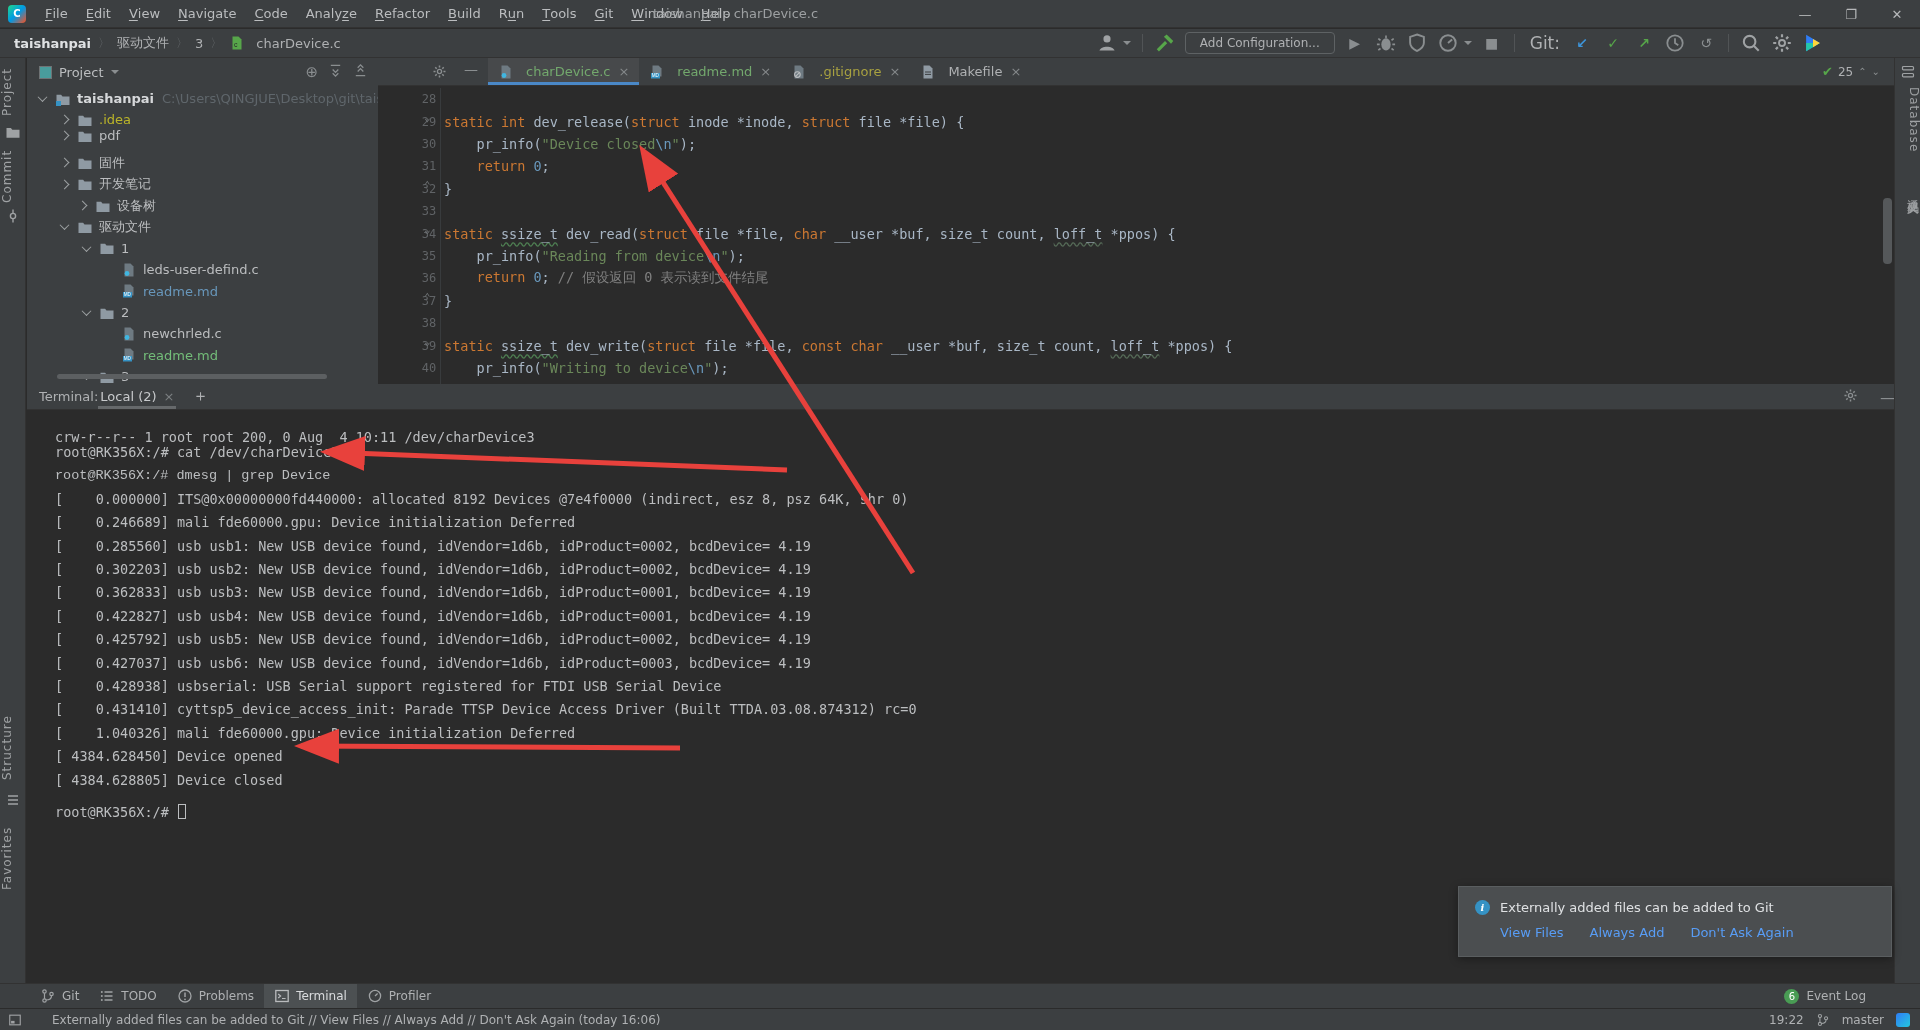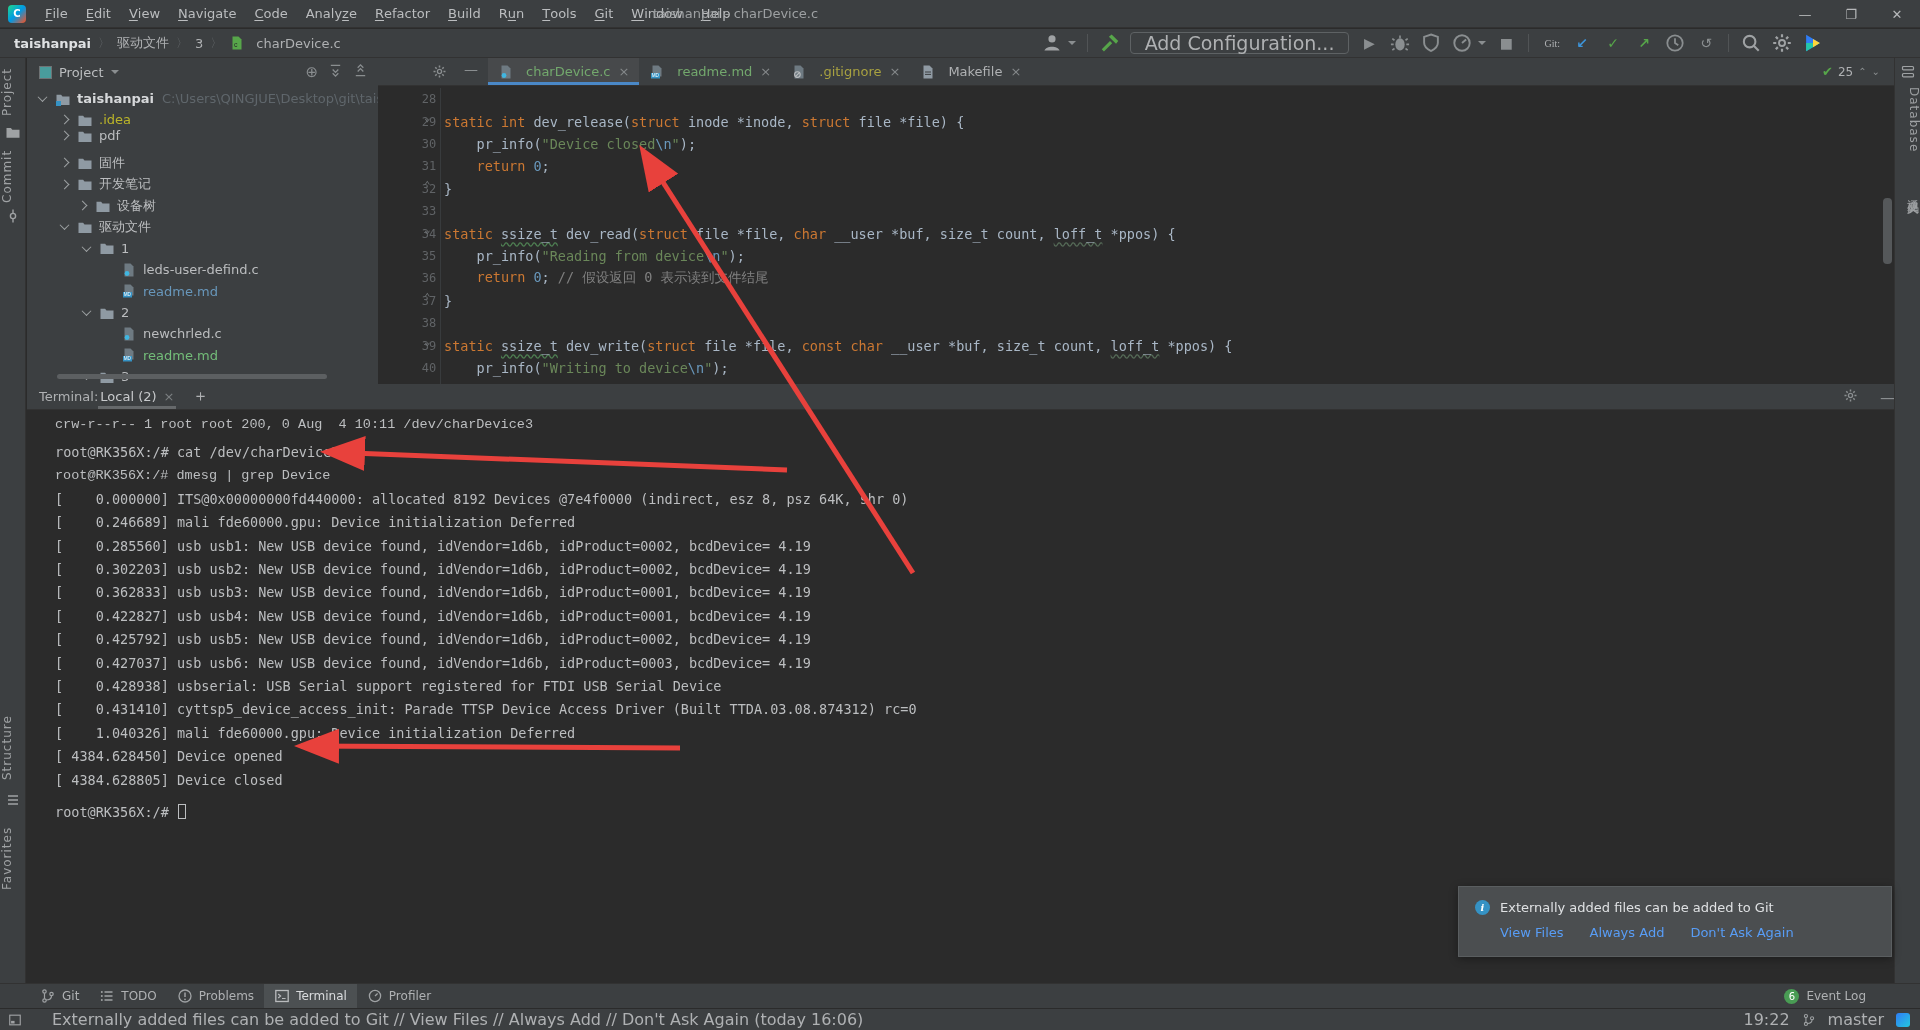--- a/index.html
+++ b/index.html
@@ -24,23 +24,23 @@
   .toolbar { position:absolute; left:0; top:29px; width:1920px; height:29px; background:#3c3f41;
     border-bottom:1px solid #323232; display:flex; align-items:center; }
   .crumbs { display:flex; align-items:center; margin-left:14px; font-size:13px; color:#afb1b3; }
   .crumb.first { font-weight:bold; color:#dfe1e3; }
   .crumb-sep { color:#63676a; margin:0 7px; font-size:12px; }
   .crumb-file { display:flex; align-items:center; gap:5px; }
   .tb-right { position:absolute; right:96px; display:flex; align-items:center; gap:9px; height:100%; }
   .tb-ico { width:22px; height:22px; display:flex; align-items:center; justify-content:center; color:#8a8e90; font-size:14px; }
   .tb-sep { width:1px; height:18px; background:#515456; margin:0 2px; }
   .caret-dn { width:0; height:0; border-left:4px solid transparent; border-right:4px solid transparent; border-top:4px solid #8a8e90; margin-left:-4px; }
-  .addcfg { border:1px solid #5e6264; border-radius:4px; color:#afb1b3; font-size:19px;
+  .addcfg { border:1px solid #5e6264; border-radius:4px; color:#afb1b3; font-size:12px;
     padding:4px 14px; height:22px; display:flex; align-items:center; background:transparent; }
-  .gitlabel { color:#afb1b3; font-size:10px; margin:0 2px 0 4px;font-family:Liberation Serif, serif; }
+  .gitlabel { color:#afb1b3; font-size:17px; margin:0 2px 0 4px; }
   .glyph-blue { color:#3d94d9; font-weight:bold; }
   .glyph-green { color:#57a64a; font-weight:bold; }
 
   
   .stripe { position:absolute; top:58px; bottom:22px; width:26px; background:#3c3f41; z-index:3; }
   .stripe.left { left:0; border-right:1px solid #323232; }
   .stripe.right { right:0; border-left:1px solid #323232; }
   .vlabel { position:absolute; left:0; width:26px; color:#9fa2a4; font-size:12px; letter-spacing:1px;
     writing-mode:vertical-rl; display:flex; justify-content:center; }
   .vlabel.up { transform:rotate(180deg); }
@@ -111,21 +111,21 @@
 
   
   .toolwin-bar { position:absolute; left:0; right:0; bottom:22px; height:25px; background:#3c3f41;
     border-top:1px solid #323232; display:flex; align-items:center; font-size:12px; color:#afb1b3; z-index:4; }
   .tw-item { display:flex; align-items:center; gap:6px; padding:0 10px; height:100%; }
   .tw-item.active { background:#4c5052; color:#dadcde; }
   .tw-right { position:absolute; right:54px; display:flex; align-items:center; gap:7px; }
   .badge { width:15px; height:15px; border-radius:50%; background:#499c54; color:#fff; font-size:10px;
     display:flex; align-items:center; justify-content:center; }
   .statusbar { position:absolute; left:0; right:0; bottom:0; height:22px; background:#3c3f41;
-    border-top:1px solid #2b2b2b; display:flex; align-items:center; font-size:16px; color:#afb1b3; z-index:4; }
+    border-top:1px solid #2b2b2b; display:flex; align-items:center; font-size:12px; color:#afb1b3; z-index:4; }
   .sb-msg { margin-left:30px; }
   .sb-right { position:absolute; right:10px; display:flex; align-items:center; gap:12px; }
   .sb-ico { width:14px; height:14px; color:#9fa2a4; }
   .ai-mini { width:14px; height:14px; border-radius:3px; background:linear-gradient(135deg,#2f7df6,#24c6dc); }
 
   
   .arrows { position:absolute; inset:0; z-index:9; pointer-events:none; }
 
   svg.mini { width:100%; height:100%; display:block; }
 </style>
@@ -569,21 +569,21 @@
   <section class="terminal">
     <div class="term-head">
       <span class="term-label">Terminal:</span>
       <span class="term-tab">
         <span>Local (2)</span>
         <span class="x">×</span>
       </span>
       <span class="term-plus">＋</span>
     </div>
     <div class="term-body">
-        <div class="tline" style="top: 2px; font-family: Liberation Mono, monospace;">crw-r--r-- 1 root root 200, 0 Aug  4 10:11 /dev/charDevice3</div>
+        <div class="tline" style="top: 14px;">crw-r--r-- 1 root root 200, 0 Aug  4 10:11 /dev/charDevice3</div>
         <div class="tline" style="top: 29.4px;">root@RK356X:/# cat /dev/charDevice3</div>
         <div class="tline" style="top: 52.8px; font-family: Liberation Mono, monospace;">root@RK356X:/# dmesg | grep Device</div>
         <div class="tline" style="top: 76.2px;">[    0.000000] ITS@0x00000000fd440000: allocated 8192 Devices @7e4f0000 (indirect, esz 8, psz 64K, shr 0)</div>
         <div class="tline" style="top: 99.6px;">[    0.246689] mali fde60000.gpu: Device initialization Deferred</div>
         <div class="tline" style="top: 123px;">[    0.285560] usb usb1: New USB device found, idVendor=1d6b, idProduct=0002, bcdDevice= 4.19</div>
         <div class="tline" style="top: 146.4px;">[    0.302203] usb usb2: New USB device found, idVendor=1d6b, idProduct=0002, bcdDevice= 4.19</div>
         <div class="tline" style="top: 169.8px;">[    0.362833] usb usb3: New USB device found, idVendor=1d6b, idProduct=0001, bcdDevice= 4.19</div>
         <div class="tline" style="top: 193.2px;">[    0.422827] usb usb4: New USB device found, idVendor=1d6b, idProduct=0001, bcdDevice= 4.19</div>
         <div class="tline" style="top: 216.6px;">[    0.425792] usb usb5: New USB device found, idVendor=1d6b, idProduct=0002, bcdDevice= 4.19</div>
         <div class="tline" style="top: 240px;">[    0.427037] usb usb6: New USB device found, idVendor=1d6b, idProduct=0003, bcdDevice= 4.19</div>

